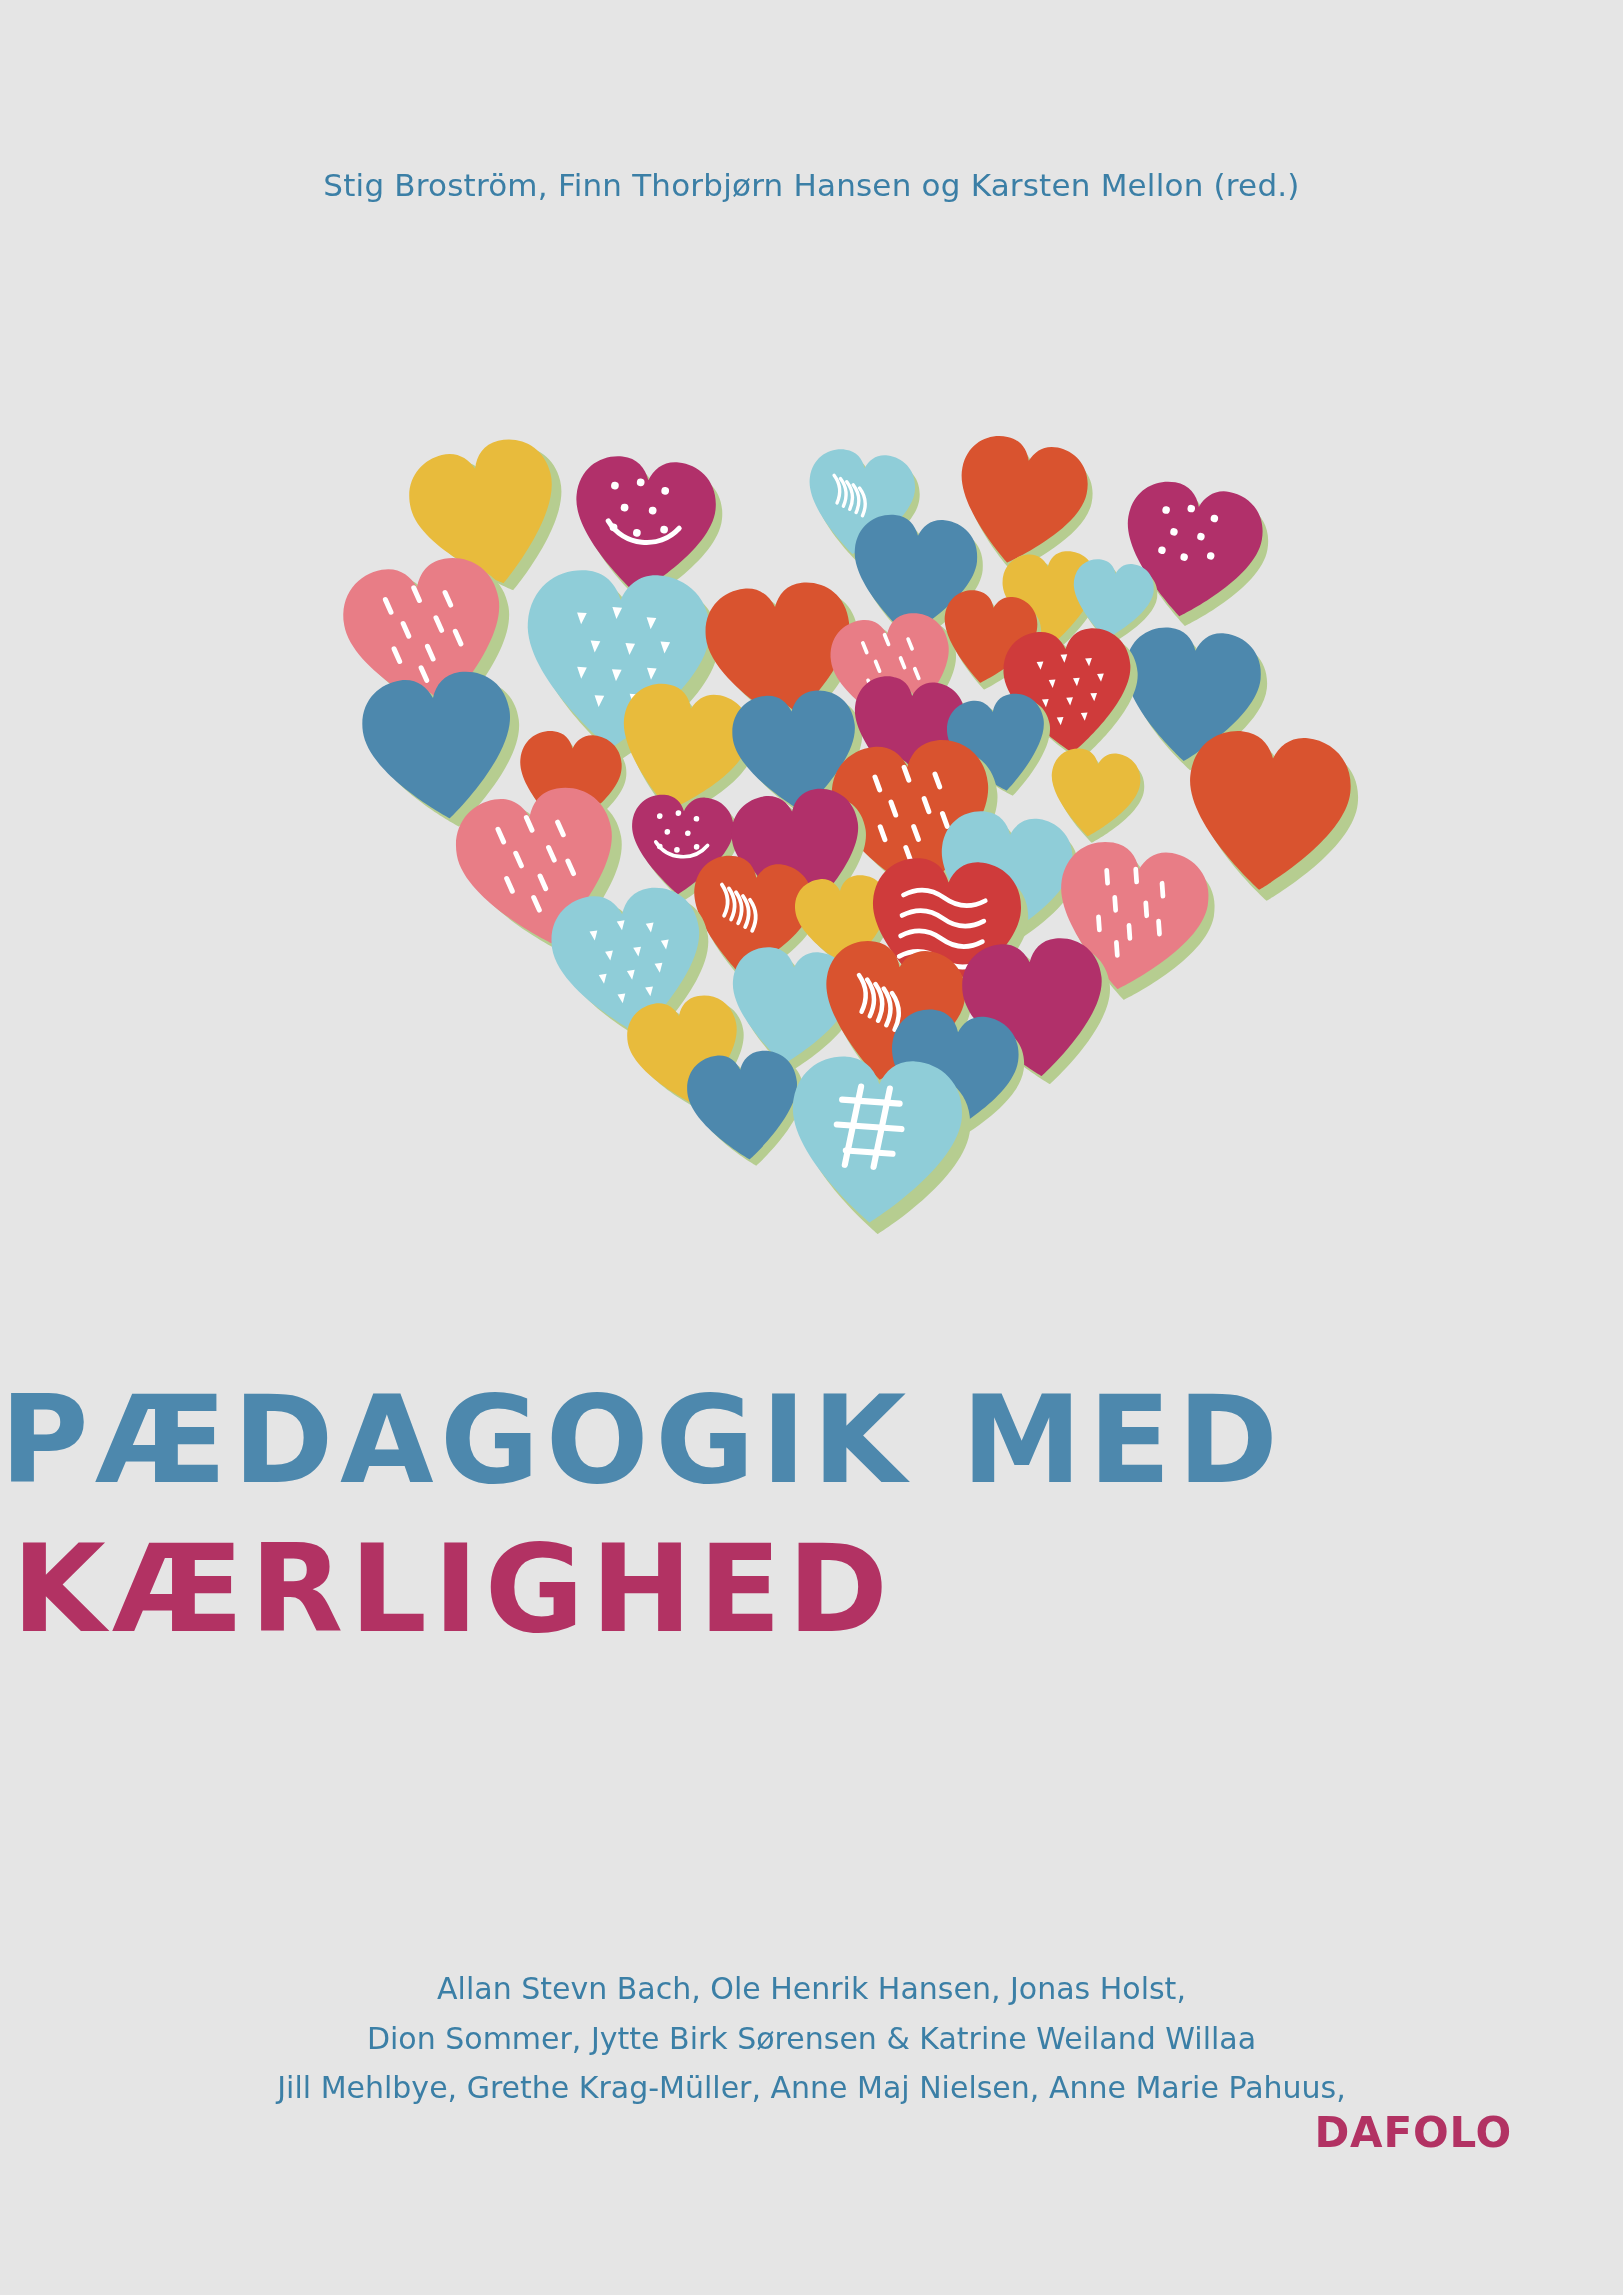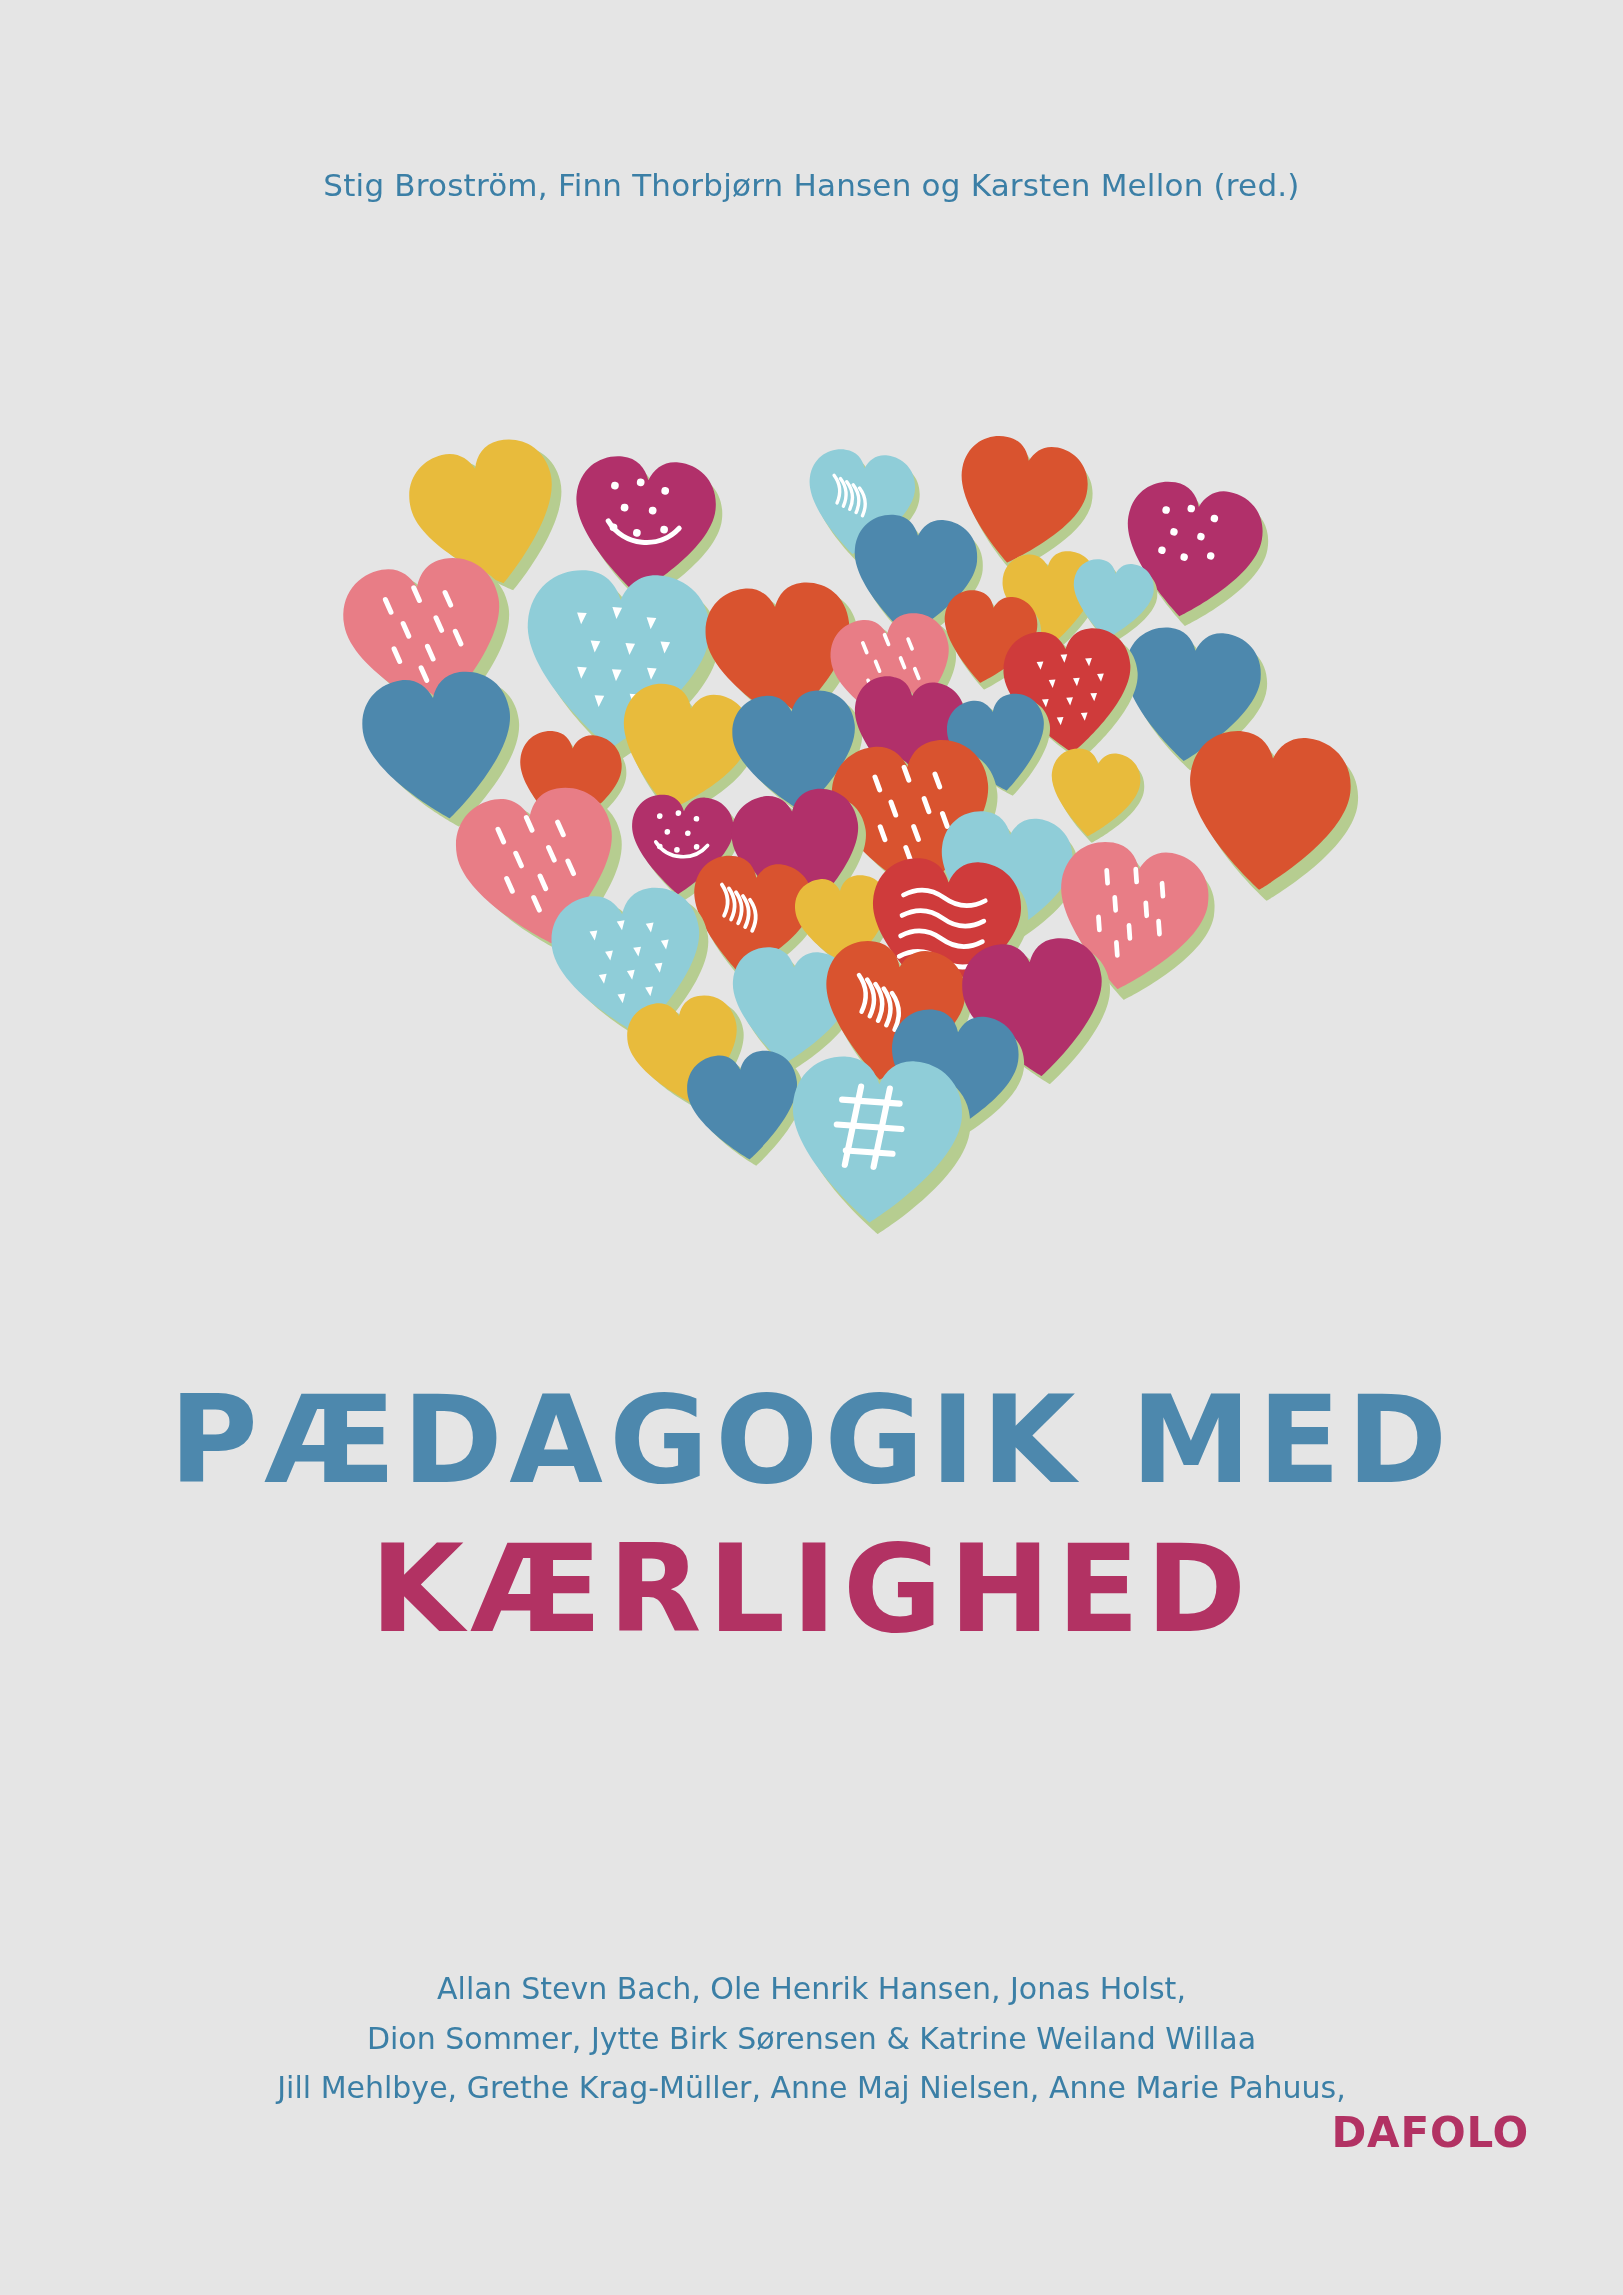--- a/index.html
+++ b/index.html
@@ -40,21 +40,20 @@
   .heart-art svg {
     display: block;
     width: 100%;
     height: 100%;
   }
   .title-block {
     position: absolute;
     top: 1376px;
     left: 0;
     width: 100%;
-    text-align: center;
   }
   .title-line1 {
     font-family: "DejaVu Sans", sans-serif;
     font-weight: 700;
     font-size: 121px;
     letter-spacing: 6.5px;
     color: #4d88ad;
     line-height: 1.08;
     margin: 0;
   }
@@ -76,21 +75,21 @@
     color: #3b7fa6;
     font-family: "DejaVu Sans", sans-serif;
     font-size: 30px;
     line-height: 1.65;
   }
   .contributors div {
     white-space: nowrap;
   }
   .publisher {
     position: absolute;
-    right: 94px;
+    right: 111px;
     bottom: 138px;
     font-family: "DejaVu Sans", sans-serif;
     font-weight: 700;
     font-size: 42px;
     letter-spacing: 0.8px;
     color: #b23263;
   }
 </style>
 </head>
 <body>

